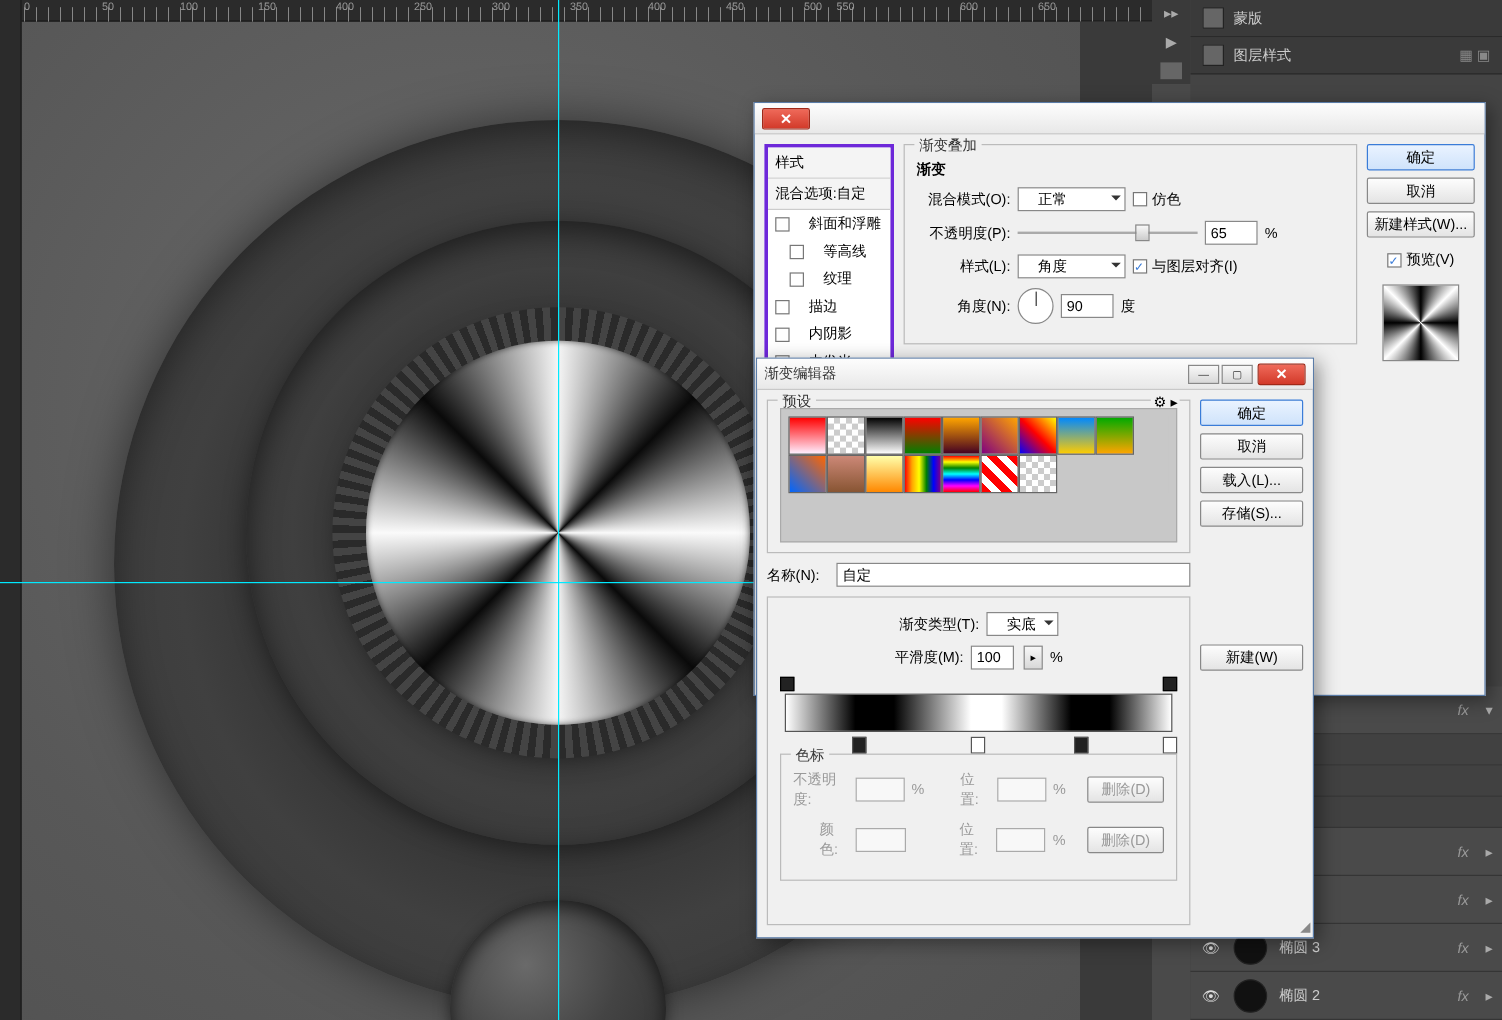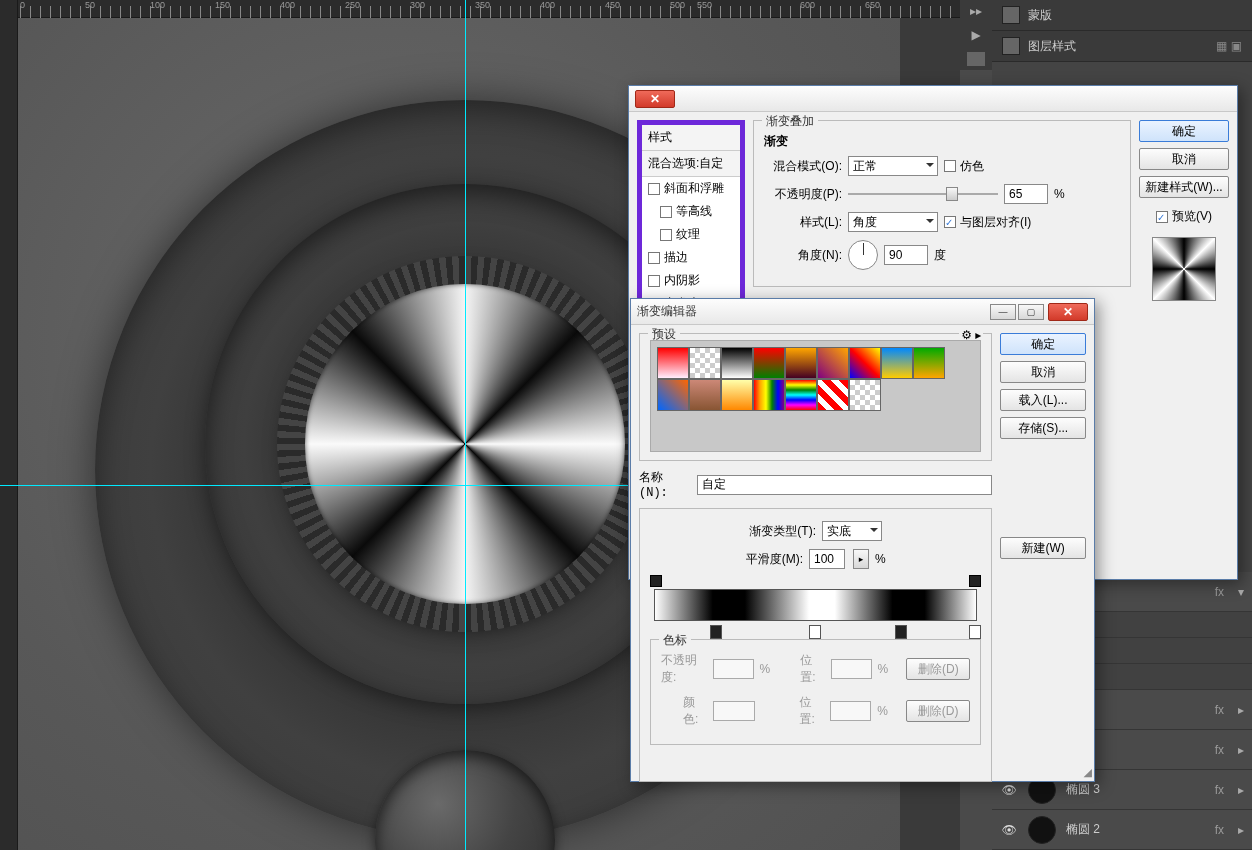--- a/index.html
+++ b/index.html
@@ -20,40 +20,40 @@
 .guide-v{position:absolute;top:0;height:100%;width:1px;background:#00eaff;left:465px;z-index:5;}
 
 .right-panels{position:absolute;right:0;top:0;width:260px;height:850px;background:#444;}
 .panel-strip{background:#3a3a3a;border-bottom:1px solid #2a2a2a;padding:6px 10px;color:#ccc;display:flex;align-items:center;gap:8px;}
 .panel-ico{width:18px;height:18px;background:#666;border:1px solid #222;display:inline-block;}
 .layer-list{position:absolute;bottom:0;left:0;right:0;}
 .layer-row{background:#4a4a4a;border-bottom:1px solid #353535;height:40px;display:flex;align-items:center;padding:0 8px;color:#ccc;gap:10px;}
 .layer-row.indent{background:#414141;padding-left:60px;height:26px;}
 .eye{width:18px;text-align:center;color:#ddd;}
 .thumb{width:28px;height:28px;background:#111;border:1px solid #222;border-radius:50%;}
-.fx-tag{margin-left:auto;color:#999;margin-right:4px;}
+.fx-tag{margin-left:auto;font-style:italic;color:#999;margin-right:4px;}
 .chev{color:#aaa;}
 
 .dialog{position:absolute;background:#f0f0f0;border:1px solid #5a7ca8;box-shadow:4px 4px 15px rgba(0,0,0,0.4);z-index:20;}
 .titlebar{background:linear-gradient(#fdfdfd,#e8e8e8);height:26px;border-bottom:1px solid #c8c8c8;display:flex;align-items:center;padding:0 6px;color:#333;}
 .titlebar .title{flex:1;}
 .winbtn{width:26px;height:16px;border:1px solid #888;background:linear-gradient(#f8f8f8,#d8d8d8);margin-left:2px;display:flex;align-items:center;justify-content:center;font-size:9px;}
 .closebtn{background:linear-gradient(#ef6a5a,#d23a2a);border:1px solid #a02818;color:#fff;width:40px;height:18px;border-radius:2px;display:flex;align-items:center;justify-content:center;font-weight:bold;}
 .dlg-body{padding:8px;display:flex;gap:8px;position:relative;}
-.style-list{width:108px;background:#fff;border:5px solid #6d28d9;}
+.style-list{width:108px;background:#fff;border:3px solid #6d28d9;}
 .style-list .hdr{padding:4px 6px;border-bottom:1px solid #ccc;background:#f4f4f4;}
-.style-list .item{padding:3px 6px;display:flex;align-items:center;gap:4px;}
+.style-list .item{padding:3px 6px;display:flex;align-items:center;gap:16px;}
 .style-list .sub{padding-left:18px;}
 .cb{width:12px;height:12px;border:1px solid #777;background:#fff;display:inline-block;}
 .cb.on::after{content:"✓";font-size:10px;color:#3a7cd8;position:relative;top:-2px;left:0;}
 .group-box{border:1px solid #bbb;position:relative;padding:12px 10px 8px 10px;margin-bottom:8px;}
 .group-box>.legend{position:absolute;top:-8px;left:8px;background:#f0f0f0;padding:0 4px;color:#333;}
 .row{display:flex;align-items:center;gap:6px;margin-bottom:8px;}
 .lbl{min-width:78px;text-align:right;}
-.combo{border:1px solid #888;background:#fff;height:20px;padding:1px 4px;min-width:90px;display:flex;align-items:center;position:relative;}
+.combo{border:1px solid #888;background:#fff;height:20px;padding:1px 16px;min-width:90px;display:flex;align-items:center;position:relative;}
 .combo::after{content:"";position:absolute;right:3px;top:6px;border:4px solid transparent;border-top-color:#333;}
 .textin{border:1px solid #888;background:#fff;height:20px;padding:1px 4px;width:44px;}
 .slider{flex:1;height:20px;position:relative;max-width:150px;}
 .slider::before{content:"";position:absolute;left:0;right:0;top:9px;height:2px;background:#aaa;}
 .slider-thumb{position:absolute;top:3px;width:12px;height:14px;background:linear-gradient(#f8f8f8,#ccc);border:1px solid #888;left:65%;}
 .grad-preview{width:100px;height:18px;border:1px solid #555;background:linear-gradient(to right,#fff,#000,#fff,#000,#fff,#000,#fff);position:relative;}
 .grad-preview::after{content:"";position:absolute;right:-20px;top:0;width:18px;height:18px;border:1px solid #555;background:linear-gradient(#eee,#bbb);}
 .grad-preview .dd{position:absolute;right:-19px;top:5px;border:4px solid transparent;border-top-color:#222;}
 .angle-dial{width:30px;height:30px;border:1px solid #888;border-radius:50%;background:#fff;position:relative;}
 .angle-dial::after{content:"";position:absolute;left:50%;top:2px;width:1px;height:12px;background:#333;}
@@ -281,21 +281,21 @@
             <div class="sw" style="background:linear-gradient(#c87,#853);"></div>
             <div class="sw" style="background:linear-gradient(#ffa,#f80);"></div>
             <div class="sw" style="background:linear-gradient(90deg,red,orange,yellow,green,blue,purple);"></div>
             <div class="sw" style="background:linear-gradient(red,yellow,green,cyan,blue,magenta,red);"></div>
             <div class="sw" style="background:repeating-linear-gradient(45deg,red 0 6px,#fff 6px 12px);"></div>
             <div class="sw" style="background:repeating-conic-gradient(#ccc 0 25%,#fff 0 50%) 0/10px 10px;"></div>
           </div>
         </div>
       </div>
       <div class="row" style="margin-top:6px;">
-        <span style="width:52px;font-family:Liberation Mono, monospace;">名称(N):</span>
+        <span style="width:52px;">名称(N):</span>
         <input class="textin" style="flex: 1 1 0%; width: auto;" value="自定">
       </div>
       <div class="group-box" style="margin-top:8px;padding-bottom:28px;">
         <div class="row" style="justify-content:center;">
           <span>渐变类型(T):</span>
           <div class="combo" style="min-width:60px;">
               <span>实底</span>
             </div>
         </div>
         <div class="row" style="justify-content:center;">

